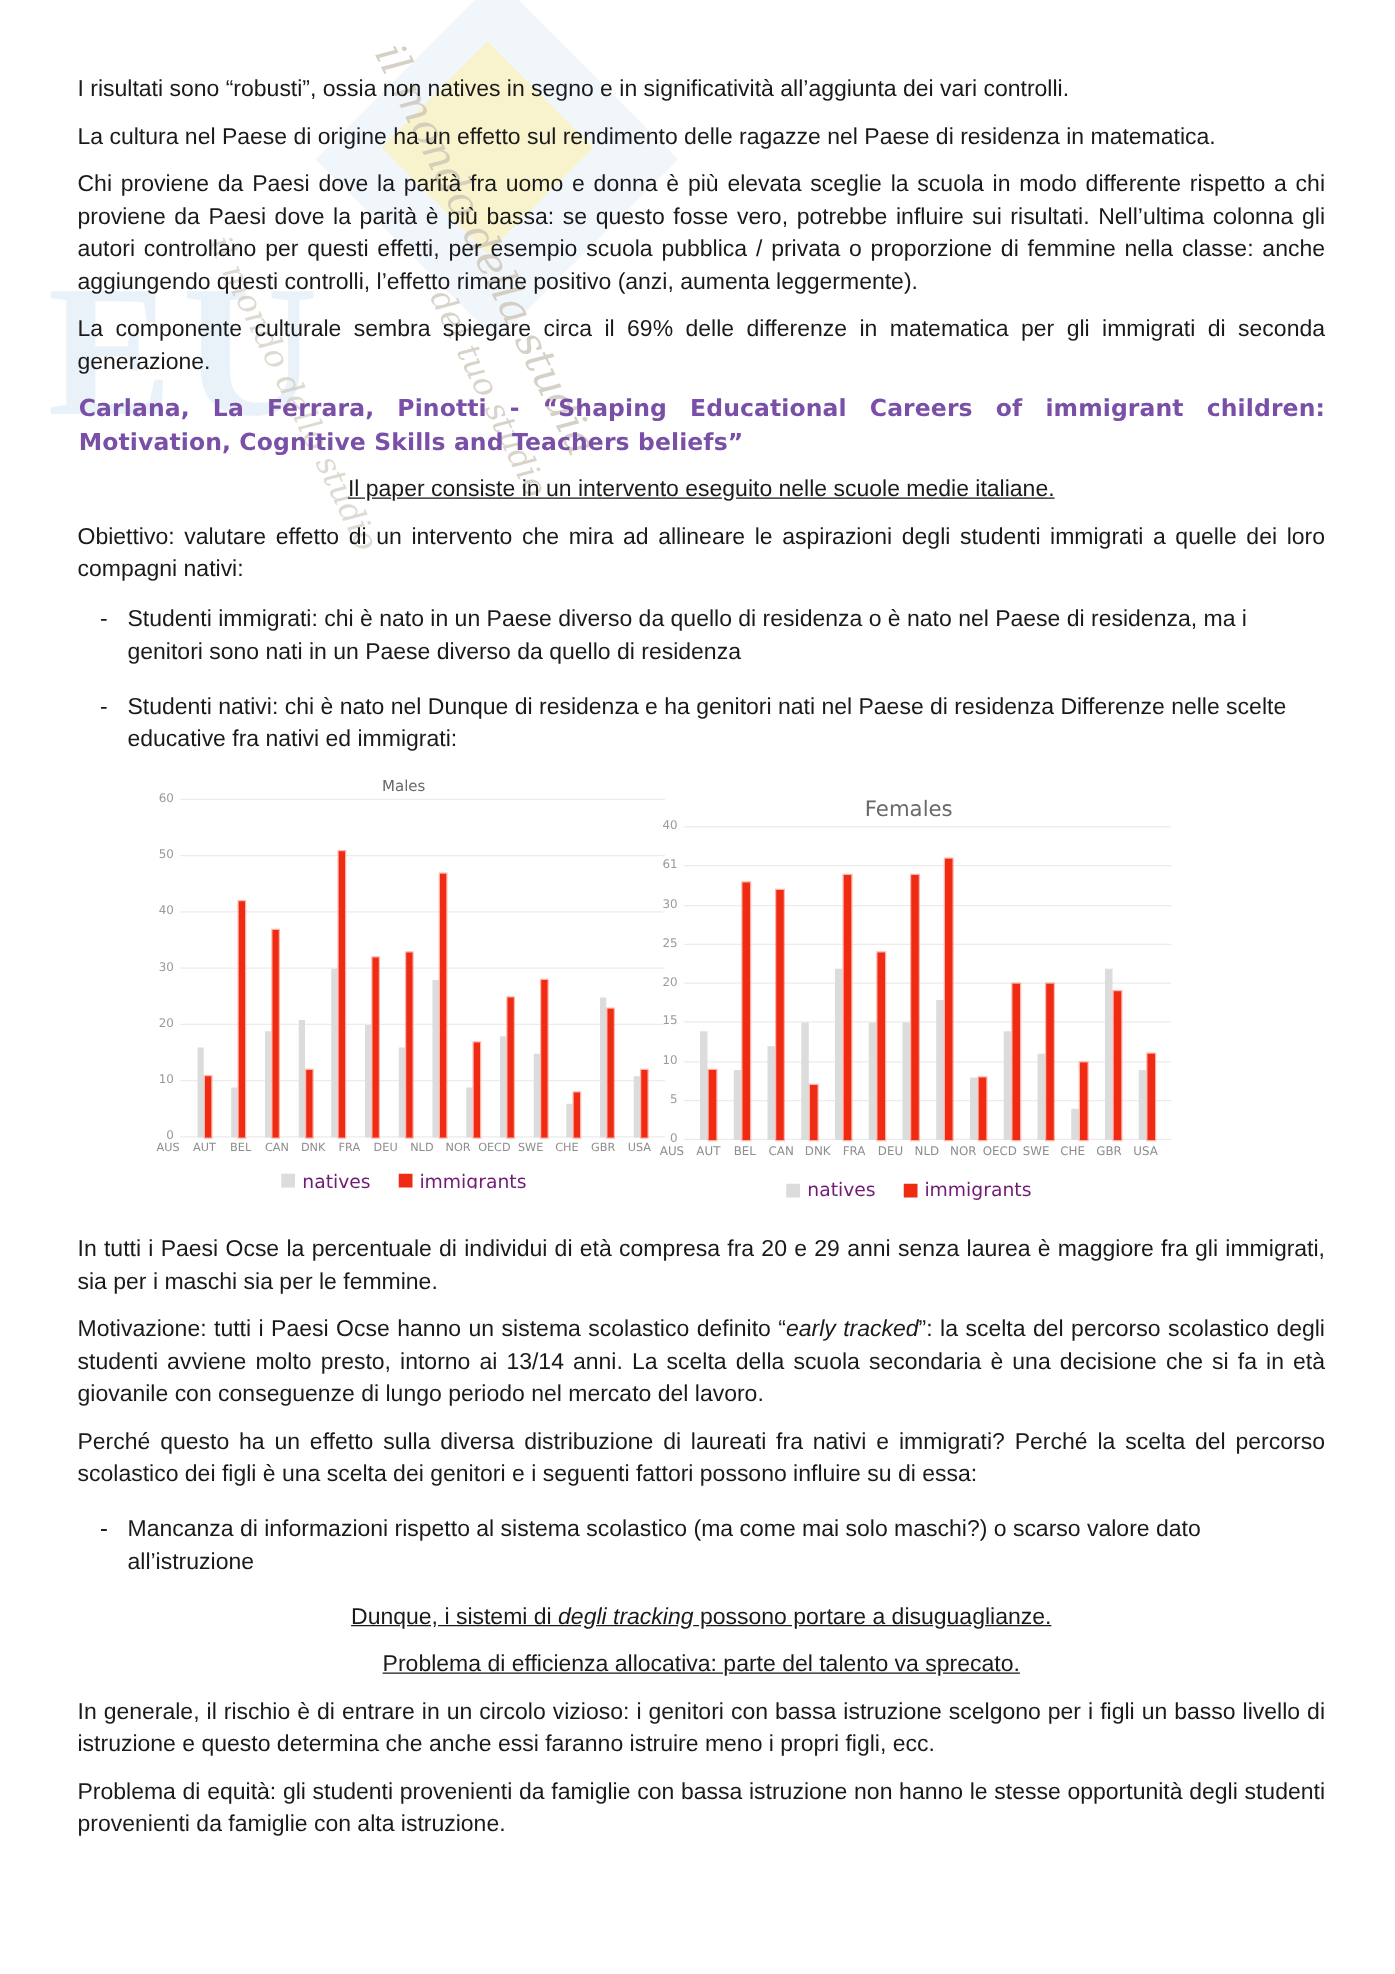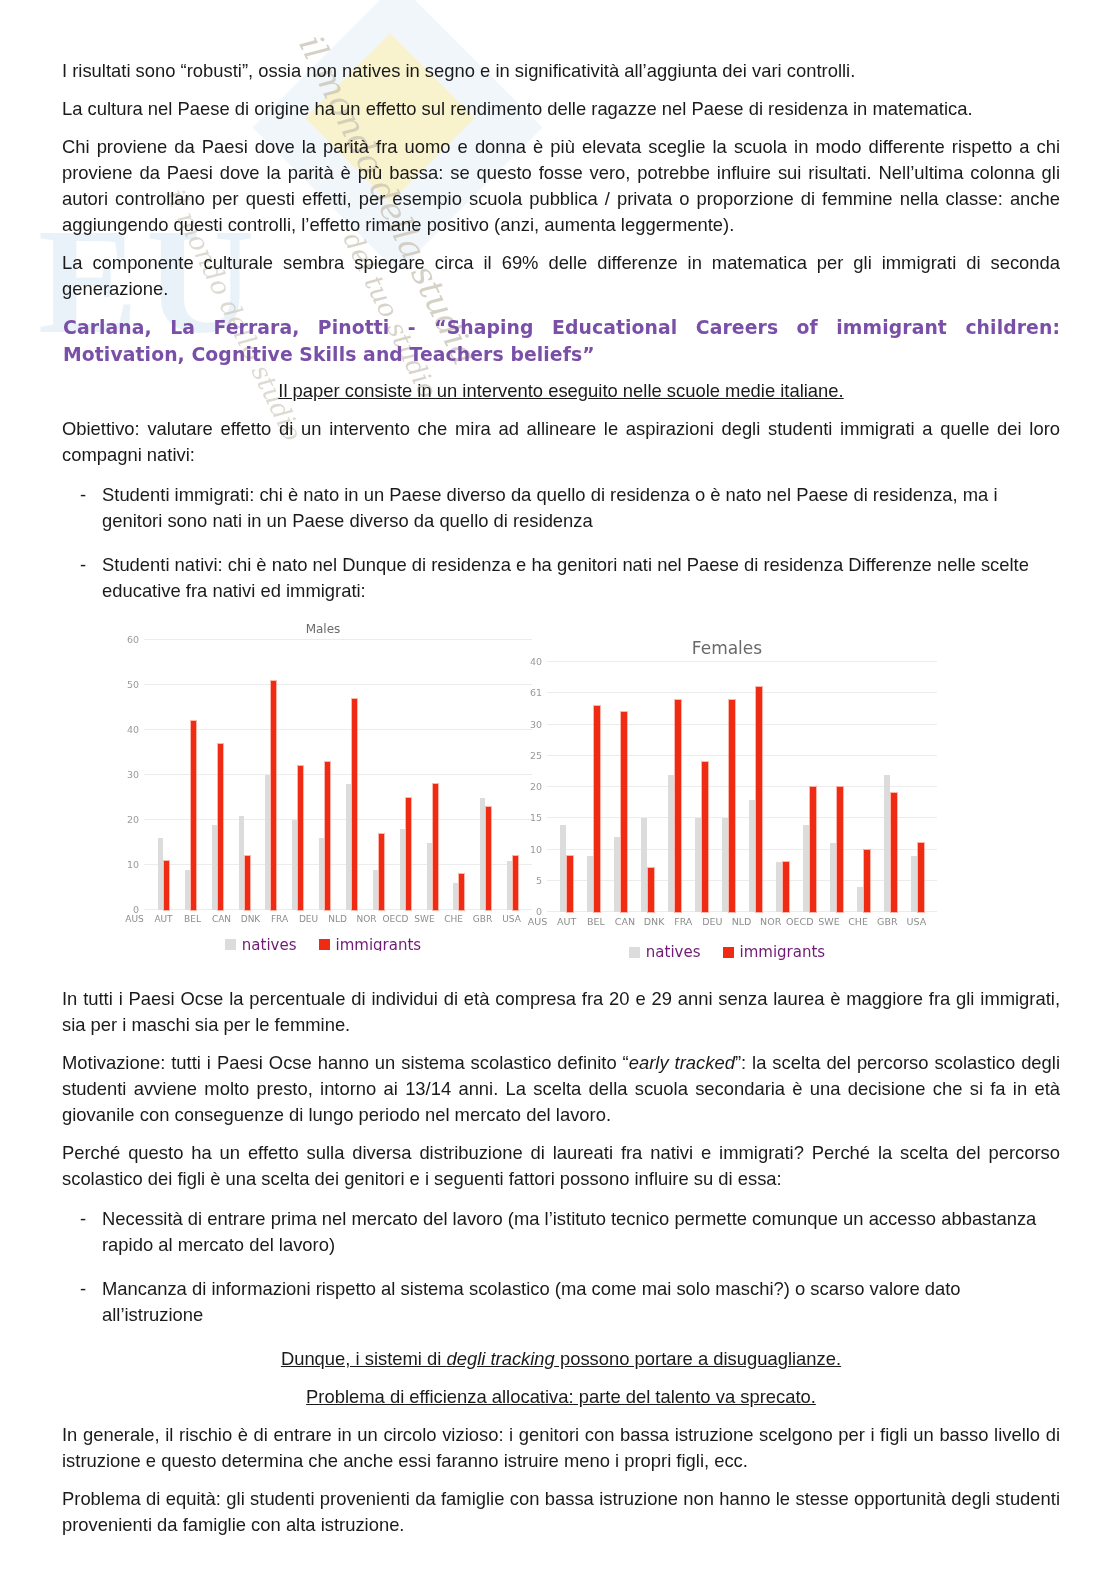--- a/index.html
+++ b/index.html
@@ -447,21 +447,20 @@
 
   <p class="para">
     <span>Motivazione: tutti i Paesi Ocse hanno un sistema scolastico definito “</span><em class="ital">early tracked</em><span>”: la scelta del percorso scolastico degli studenti avviene molto presto, intorno ai 13/14 anni. La scelta della scuola secondaria è una decisione che si fa in età giovanile con conseguenze di lungo periodo nel mercato del lavoro.</span>
   </p>
 
   <p class="para">Perché questo ha un effetto sulla diversa distribuzione di laureati fra nativi e immigrati? Perché la scelta del percorso scolastico dei figli è una scelta dei genitori e i seguenti fattori possono influire su di essa:</p>
 
   <ul class="dashlist">
     <li>
       <span class="dash">-</span>
-      <span>Necessità di entrare prima nel mercato del lavoro (ma l’istituto tecnico permette comunque un accesso abbastanza rapido al mercato del lavoro)</span>
     </li>
     <li>
       <span class="dash">-</span>
       <span>Mancanza di informazioni rispetto al sistema scolastico (ma come mai solo maschi?) o scarso valore dato all’istruzione</span>
     </li>
   </ul>
 
   <p class="para last-left">
     <span>Dunque, i sistemi di </span><em class="ital">degli tracking</em><span> possono portare a disuguaglianze.</span>
   </p>

